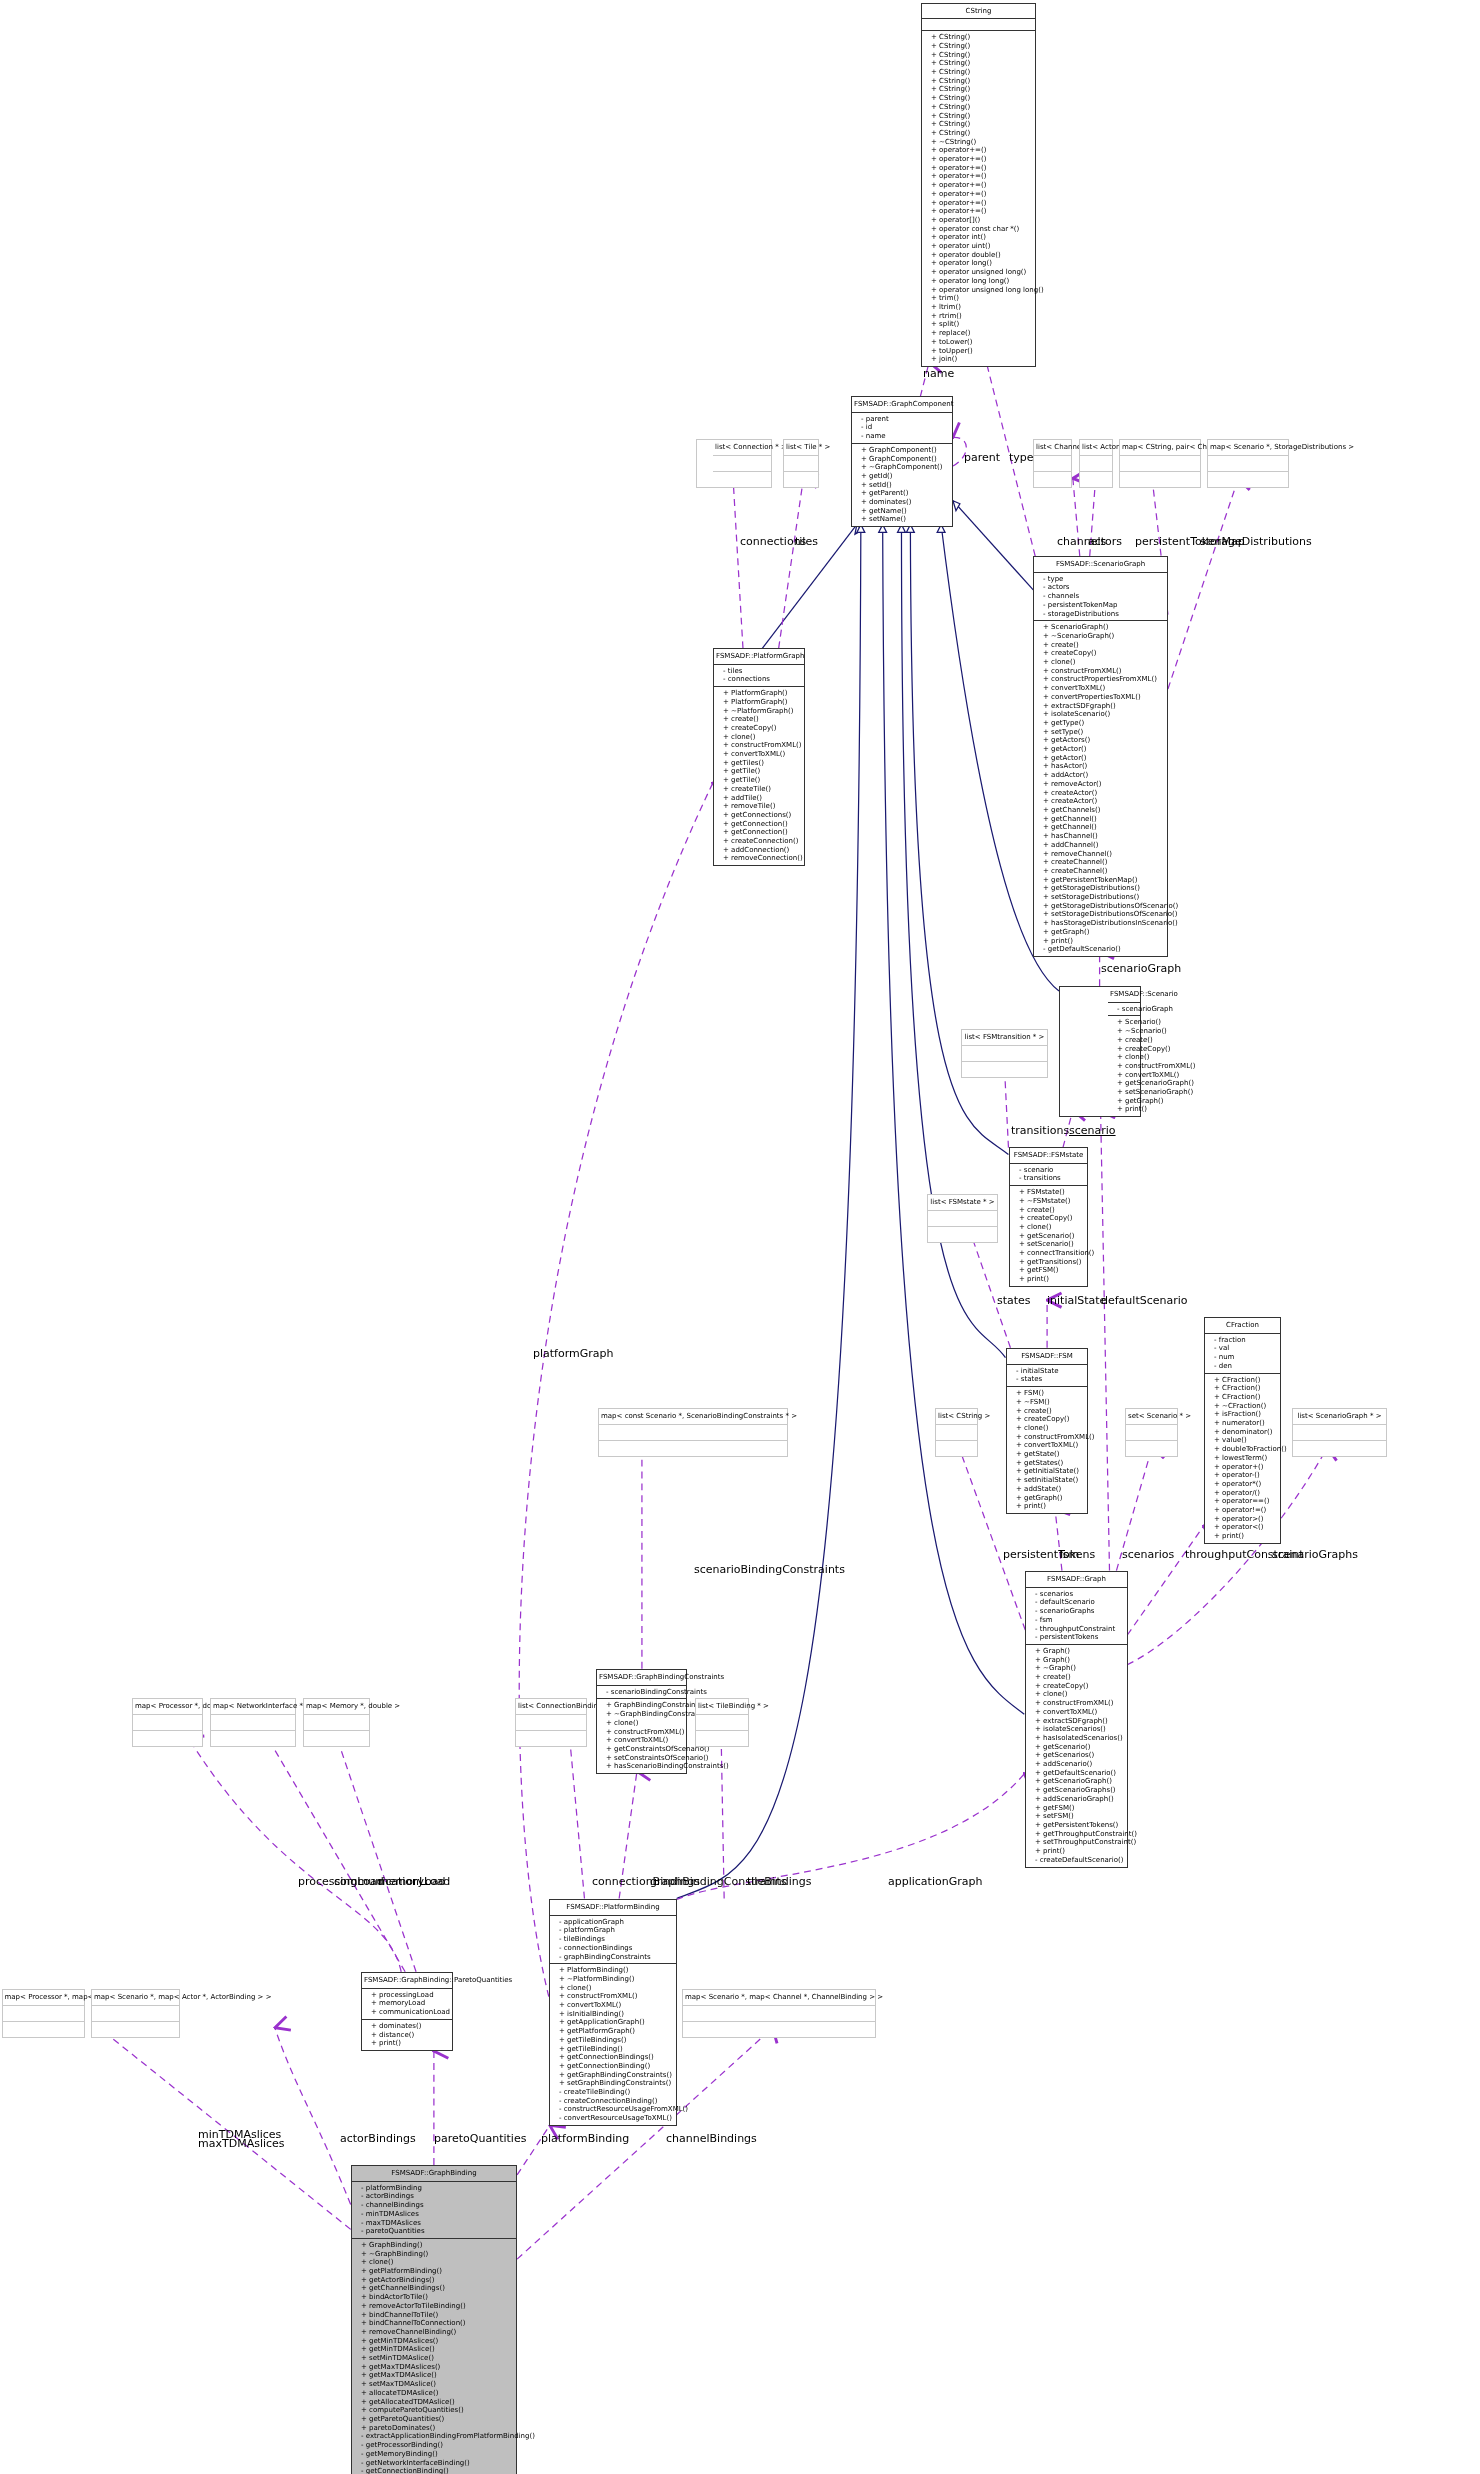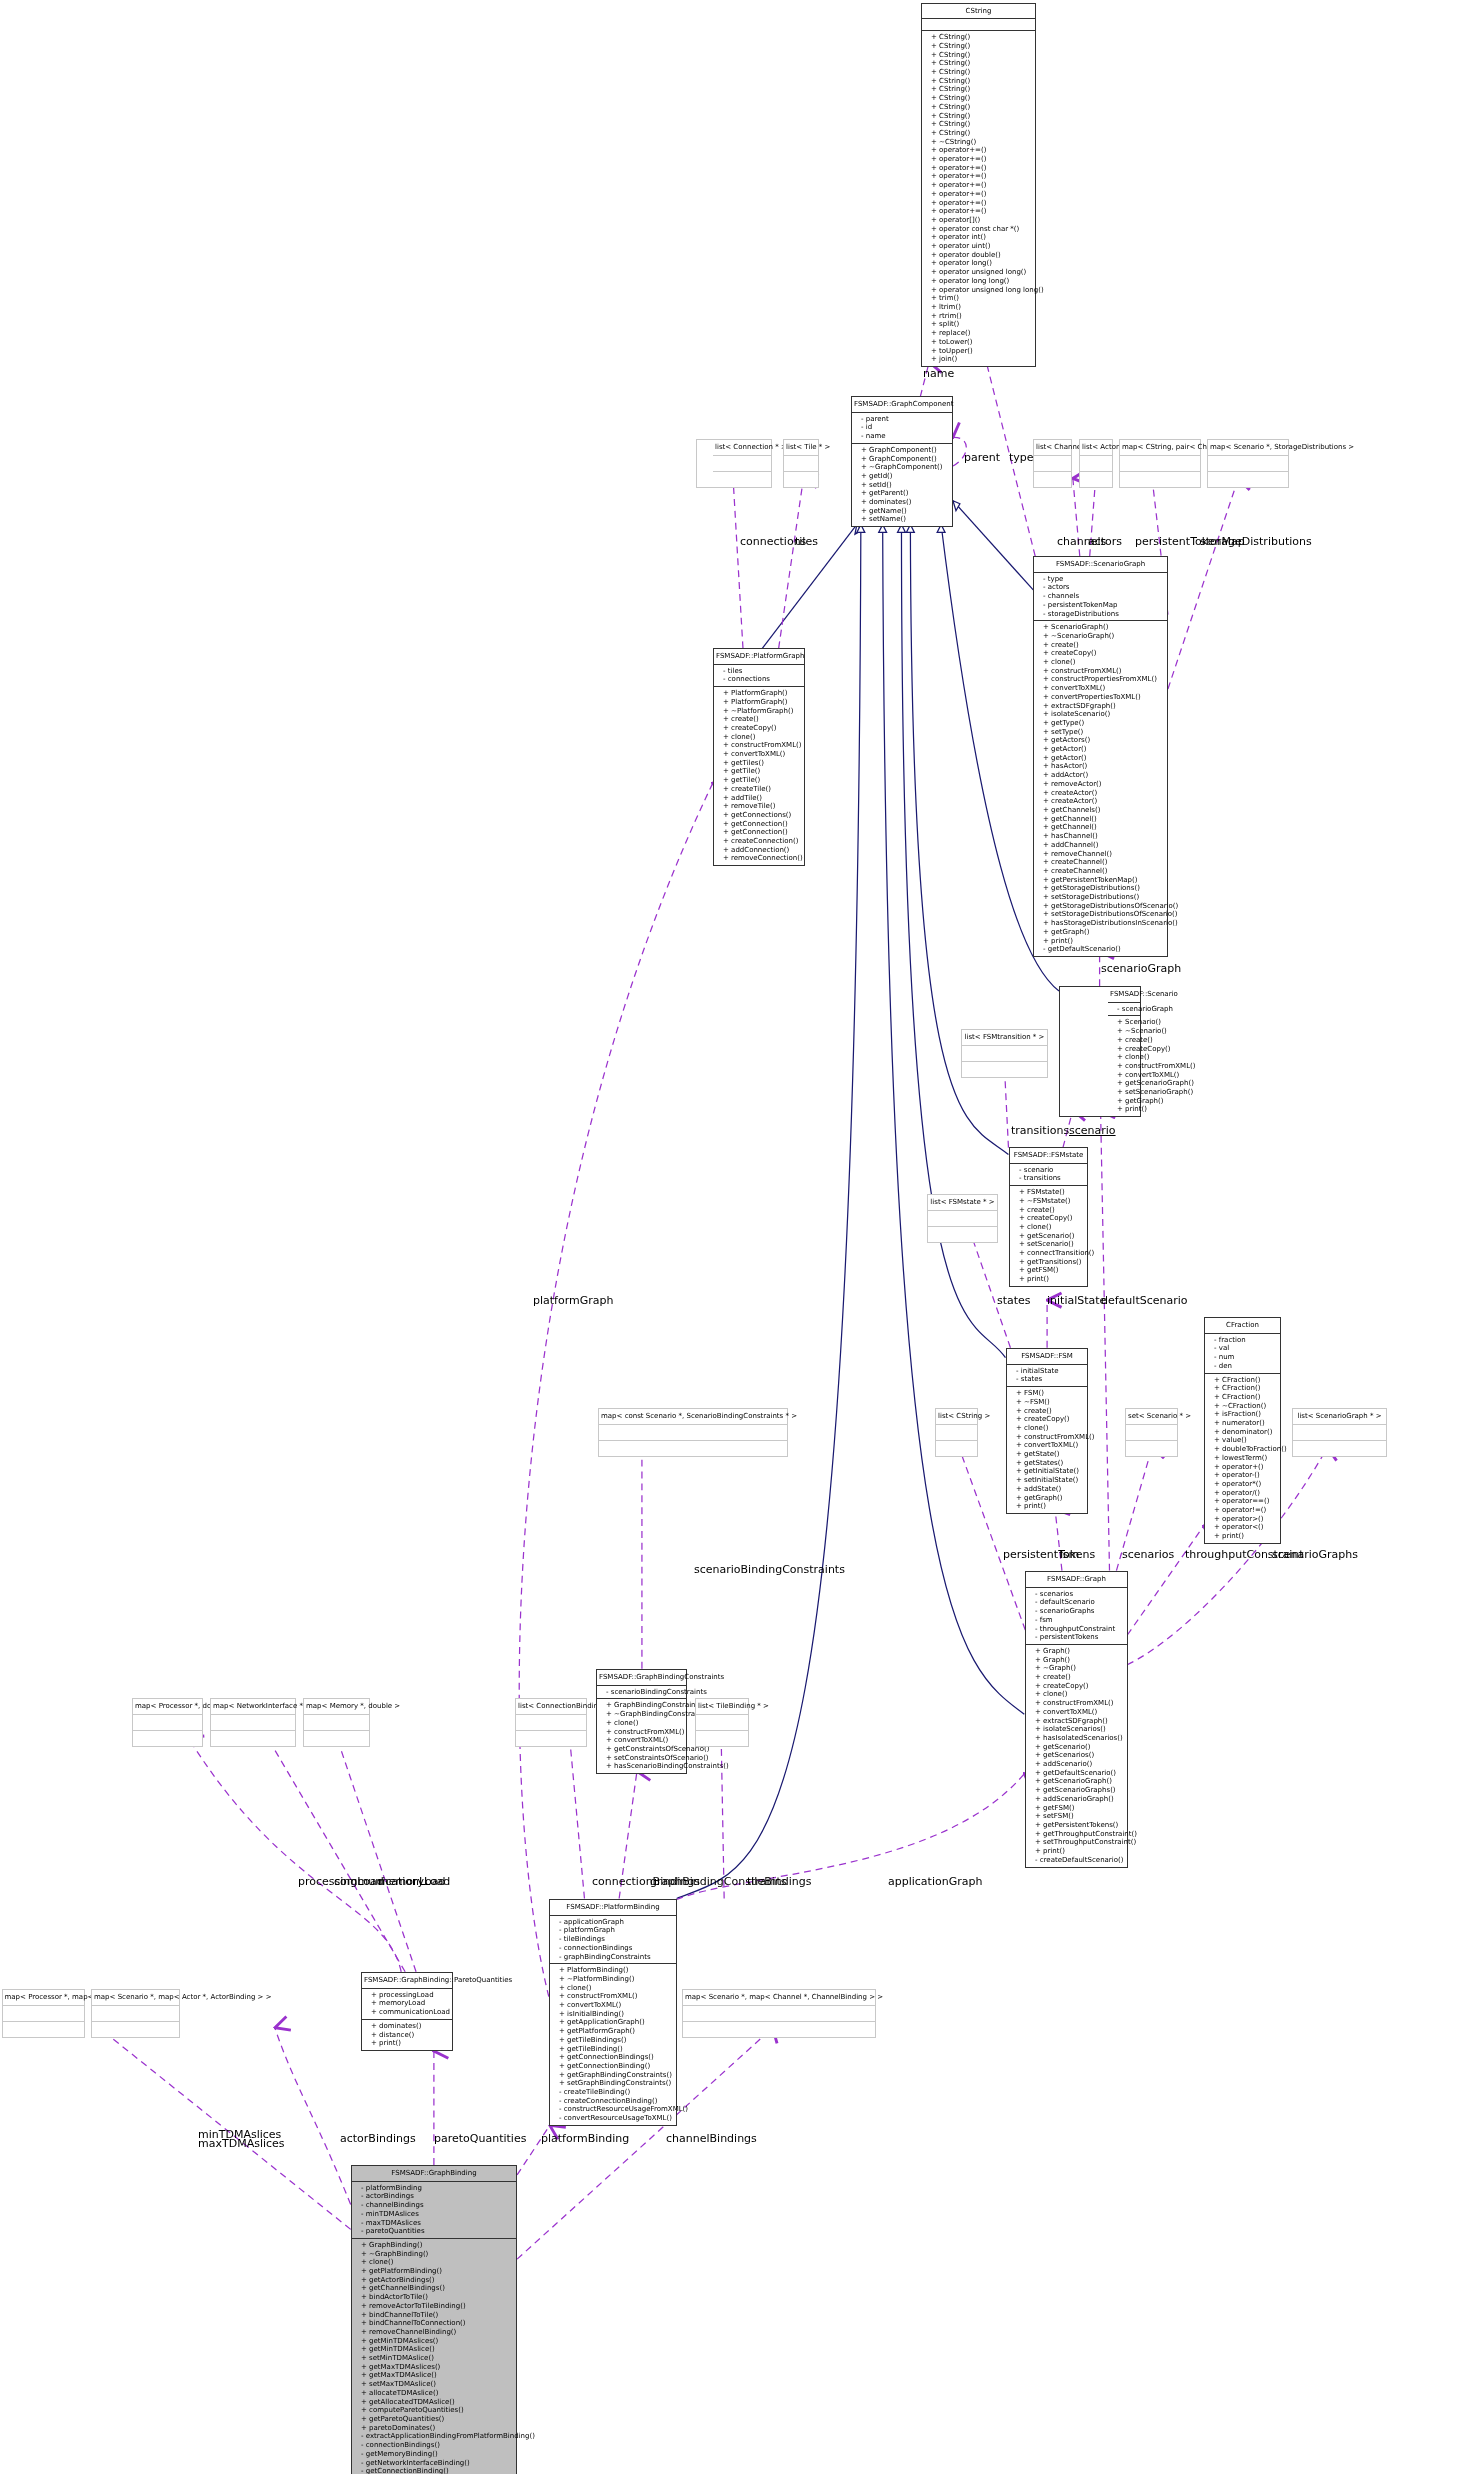--- a/index.html
+++ b/index.html
@@ -542,21 +542,21 @@
         <span class="row">+ setMinTDMAslice()</span>
         <span class="row">+ getMaxTDMAslices()</span>
         <span class="row">+ getMaxTDMAslice()</span>
         <span class="row">+ setMaxTDMAslice()</span>
         <span class="row">+ allocateTDMAslice()</span>
         <span class="row">+ getAllocatedTDMAslice()</span>
         <span class="row">+ computeParetoQuantities()</span>
         <span class="row">+ getParetoQuantities()</span>
         <span class="row">+ paretoDominates()</span>
         <span class="row">- extractApplicationBindingFromPlatformBinding()</span>
-        <span class="row">- connectionBindings()</span>
+        <span class="row">- getProcessorBinding()</span>
         <span class="row">- getMemoryBinding()</span>
         <span class="row">- getNetworkInterfaceBinding()</span>
         <span class="row">- getConnectionBinding()</span>
       </div>
     </div>
   </div>
 <div id="labels">
     <div class="lbl" style="left: 923px; top: 370px;">name</div>
     <div class="lbl" style="left: 964px; top: 454px;">parent</div>
     <div class="lbl" style="left: 1009px; top: 454px;">type</div>
@@ -565,21 +565,21 @@
     <div class="lbl" style="left: 1057px; top: 538px;">channels</div>
     <div class="lbl" style="left: 1088px; top: 538px;">actors</div>
     <div class="lbl" style="left: 1135px; top: 538px;">persistentTokenMap</div>
     <div class="lbl" style="left: 1200px; top: 538px;">storageDistributions</div>
     <div class="lbl" style="left: 1101px; top: 965px;">scenarioGraph</div>
     <div class="lbl" style="left: 1011px; top: 1127px;">transitions</div>
     <div class="lbl" style="left: 1069px; top: 1127px; text-decoration: underline;">scenario</div>
     <div class="lbl" style="left: 997px; top: 1297px;">states</div>
     <div class="lbl" style="left: 1047px; top: 1297px;">initialState</div>
     <div class="lbl" style="left: 1101px; top: 1297px;">defaultScenario</div>
-    <div class="lbl" style="left: 497px; top: 1297px; padding-left: 36px;">platformGraph</div>
+    <div class="lbl" style="left: 497px; top: 1350px; padding-left: 36px;">platformGraph</div>
     <div class="lbl" style="left: 694px; top: 1566px;">scenarioBindingConstraints</div>
     <div class="lbl" style="left: 1003px; top: 1551px;">persistentTokens</div>
     <div class="lbl" style="left: 1059px; top: 1551px;">fsm</div>
     <div class="lbl" style="left: 1122px; top: 1551px;">scenarios</div>
     <div class="lbl" style="left: 1185px; top: 1551px;">throughputConstraint</div>
     <div class="lbl" style="left: 1272px; top: 1551px;">scenarioGraphs</div>
     <div class="lbl" style="left: 298px; top: 1878px;">processingLoad</div>
     <div class="lbl" style="left: 334px; top: 1878px;">communicationLoad</div>
     <div class="lbl" style="left: 378px; top: 1878px;">memoryLoad</div>
     <div class="lbl" style="left: 592px; top: 1878px;">connectionBindings</div>

